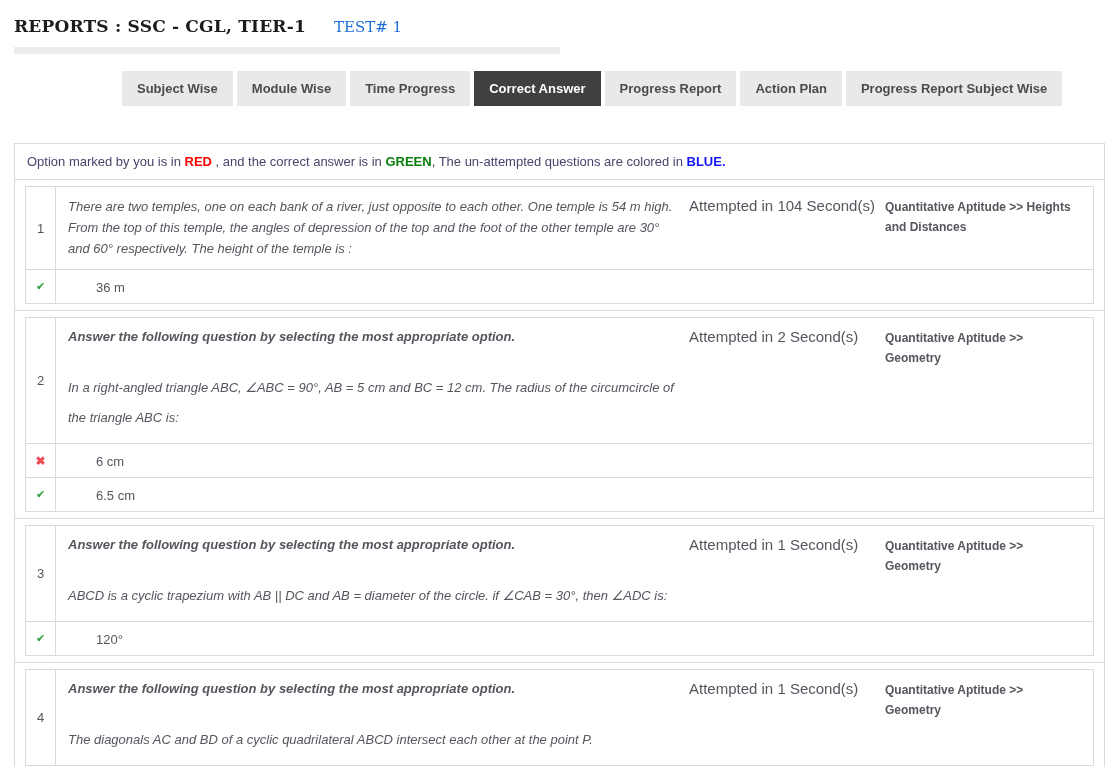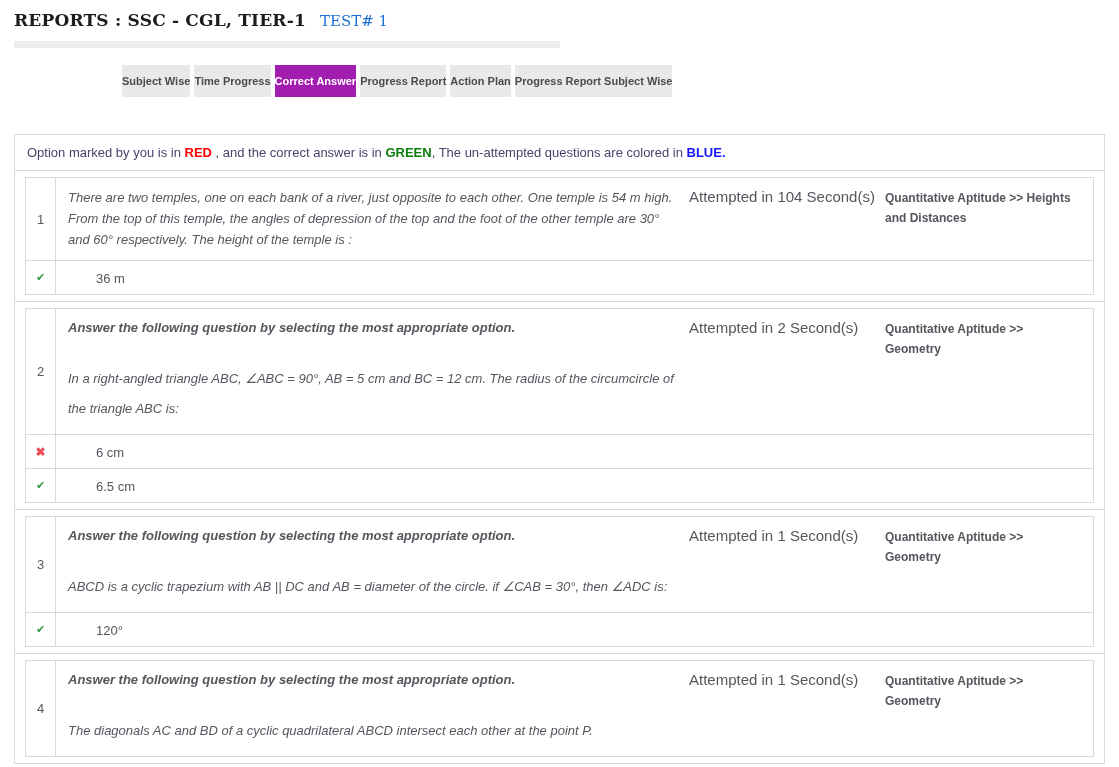--- a/index.html
+++ b/index.html
@@ -1,30 +1,30 @@
 <!DOCTYPE html>
 <html><head>
 <meta charset="utf-8">
 <style>
   * { margin:0; padding:0; box-sizing:border-box; }
   html,body { width:1119px; height:767px; overflow:hidden; background:#fff;
     font-family:"Liberation Sans", sans-serif; }
   .page { padding:10px 14px 0 14px; }
 
   
-  .hdr { display:flex; align-items:baseline; gap:14px; }
+  .hdr { display:flex; align-items:baseline; gap:28px;margin-top:6px; }
   .title { font-family:"DejaVu Serif", serif; font-weight:bold; font-size:17px; color:#1c1c1c; letter-spacing:.2px; }
   .testlink { font-family:"DejaVu Serif", serif; font-weight:normal; font-size:15px; color:#1e6ed6; cursor:pointer; }
   .hdr-rule { width:546px; height:7px; background:#ececec; margin-top:11px; }
 
   
   .tabs { display:flex; gap:4px; margin:17px 0 0 108px; }
-  .tab { background:#e9e9e9; color:#4b4b4b; font-size:11px; font-weight:bold;
-    padding:10px 0; cursor:pointer; white-space:nowrap; }
-  .tab.active { background:#a21caf; color:#ffffff; }
+  .tab { background:#e9e9e9; color:#4b4b4b; font-size:13px; font-weight:bold;
+    padding:10px 15px; cursor:pointer; white-space:nowrap; }
+  .tab.active { background:#404040; color:#ffffff; }
 
   
   .main-box { margin-top:37px; border:1px solid #d9d9d9; width:1091px; background:#fff; }
   .notice { padding:10px 12px; font-size:13px; color:#45456b; border-bottom:1px solid #d9d9d9; }
   .notice b.r { color:#ff0000; }
   .notice b.g { color:#0a7d0a; }
   .notice b.b { color:#1414ff; }
 
   .section { border-bottom:1px solid #d9d9d9; padding:6px 10px; }
   .section.last { border-bottom:none; }
@@ -54,20 +54,21 @@
 <div class="page">
 
   <div class="hdr">
     <span class="title">REPORTS : SSC - CGL, TIER-1</span>
     <span class="testlink">TEST# 1</span>
   </div>
   <div class="hdr-rule"></div>
 
   <div class="tabs">
     <div class="tab">Subject Wise</div>
+    <div class="tab">Module Wise</div>
     <div class="tab">Time Progress</div>
     <div class="tab active">Correct Answer</div>
     <div class="tab">Progress Report</div>
     <div class="tab">Action Plan</div>
     <div class="tab">Progress Report Subject Wise</div>
   </div>
 
   <div class="main-box">
 
     <div class="notice">

